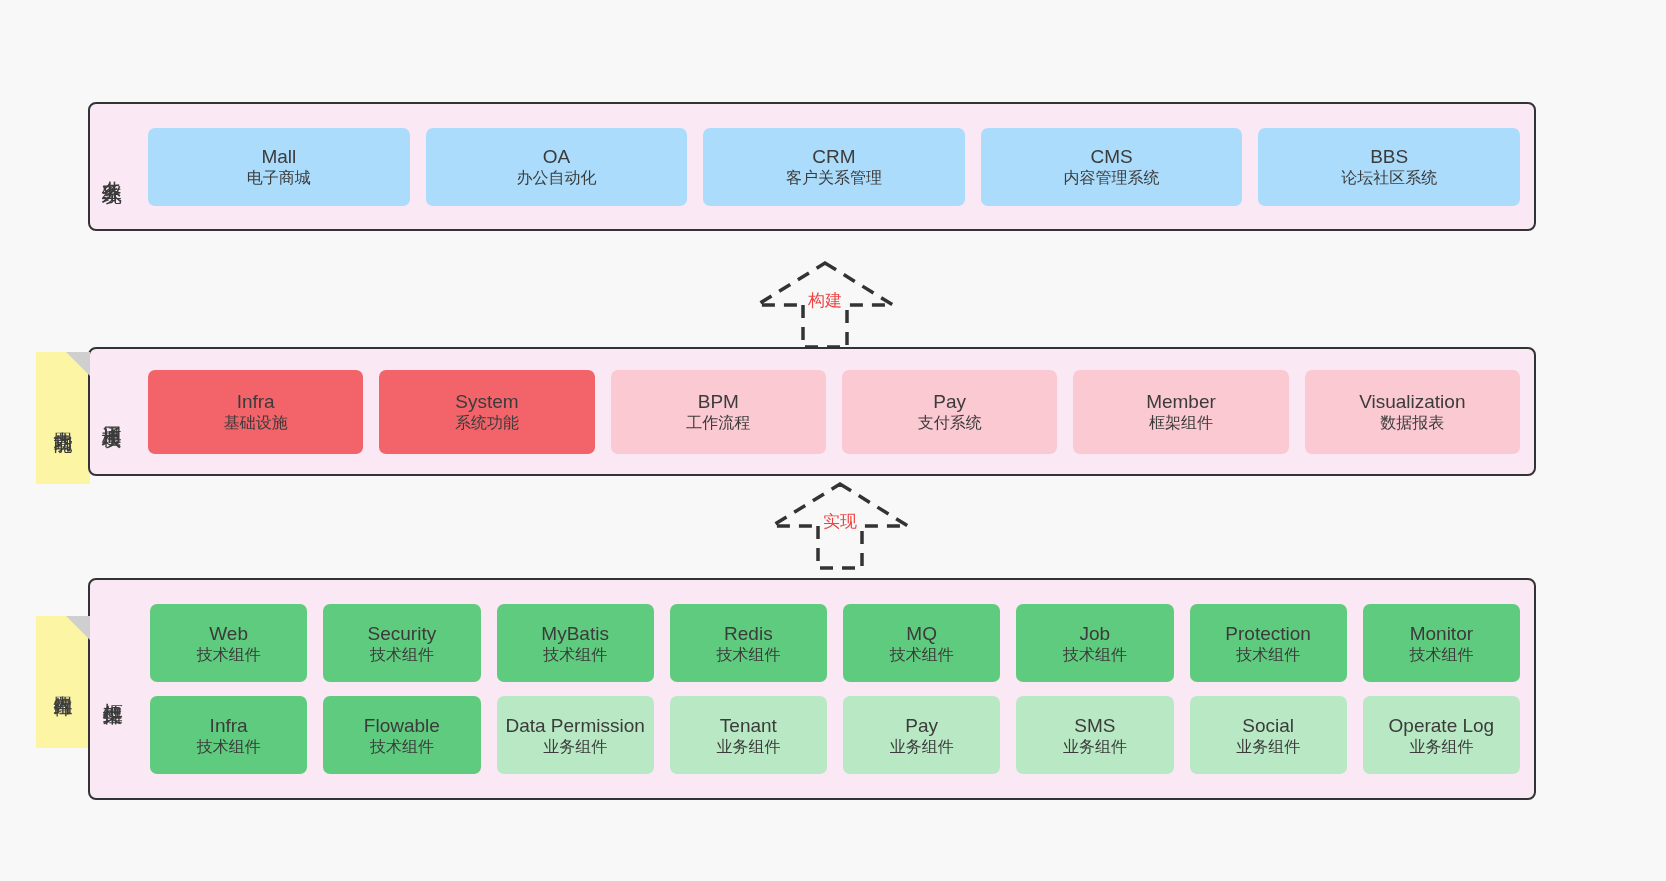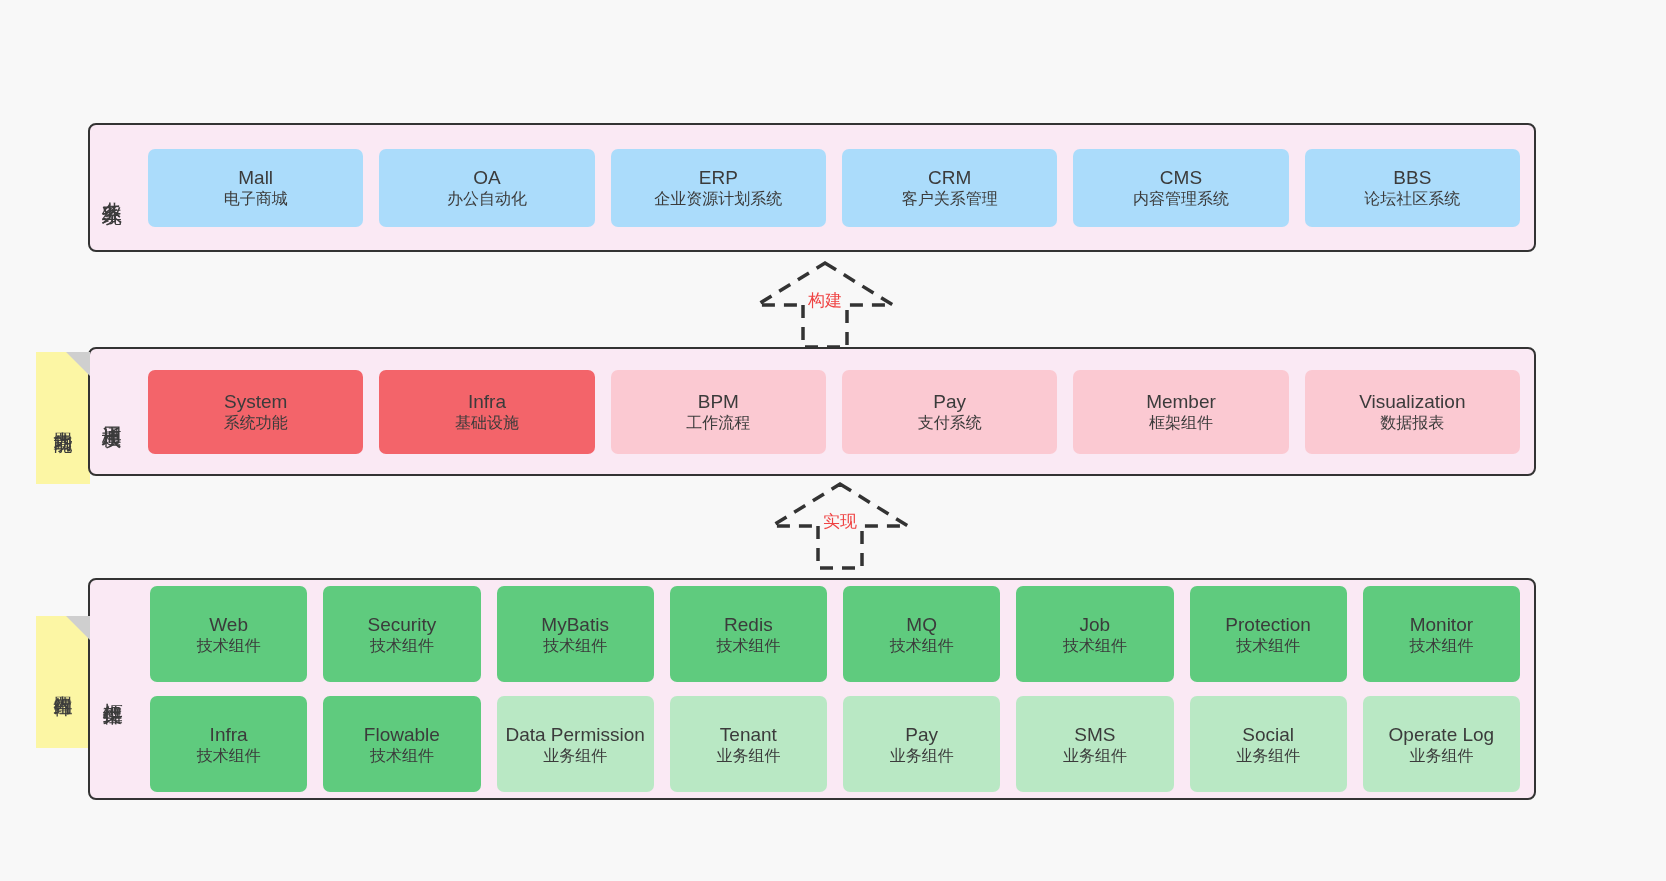--- a/index.html
+++ b/index.html
@@ -74,35 +74,35 @@
     justify-content: center;
     text-align: center;
     padding: 6px 4px;
     line-height: 1.22;
     color: #3b3b3b;
   }
   .card .t1 { font-size: 19px; }
   .card .t2 { font-size: 16px; }
 
   
-  #layer-business { left: 88px; top: 123px; width: 1448px; height: 129px; }
+  #layer-business { left: 88px; top: 102px; width: 1448px; height: 129px; }
   #layer-business .layer-title { width: 44px; font-size: 20px; }
   #layer-business .card { background: #abdcfb; height: 78px; }
 
   
   #layer-modules { left: 88px; top: 347px; width: 1448px; height: 129px; }
   #layer-modules .layer-title { width: 44px; }
   #layer-modules .card { height: 84px; }
   .card.red   { background: #f3646a; }
   .card.pink  { background: #fbc9d2; }
 
   
   #layer-framework { left: 88px; top: 578px; width: 1448px; height: 222px; }
   #layer-framework .layer-title { width: 46px; }
-  #layer-framework .card { height: 96px; }
+  #layer-framework .card { height: 78px; }
   .card.green  { background: #5fcb7e; }
   .card.lgreen { background: #b9e8c4; }
 
   
   .note {
     position: absolute;
     width: 54px;
     background: #fcf6a4;
     display: flex;
     align-items: center;
@@ -169,24 +169,20 @@
 
         <div class="card">
           <span class="t1">Mall</span>
           <span class="t2">电子商城</span>
         </div>
         <div class="card">
           <span class="t1">OA</span>
           <span class="t2">办公自动化</span>
         </div>
         <div class="card">
-          <span class="t1">ERP</span>
-          <span class="t2">企业资源计划系统</span>
-        </div>
-        <div class="card">
           <span class="t1">CRM</span>
           <span class="t2">客户关系管理</span>
         </div>
         <div class="card">
           <span class="t1">CMS</span>
           <span class="t2">内容管理系统</span>
         </div>
         <div class="card">
           <span class="t1">BBS</span>
           <span class="t2">论坛社区系统</span>
@@ -208,26 +204,26 @@
     <span class="note-fold"></span>
     <span>内置功能</span>
   </div>
 
   <div class="layer" id="layer-modules">
     <div class="layer-title">通用模块</div>
     <div class="layer-body">
       <div class="row">
 
         <div class="card red">
+          <span class="t1">Infra</span>
+          <span class="t2">基础设施</span>
+        </div>
+        <div class="card red">
           <span class="t1">System</span>
           <span class="t2">系统功能</span>
-        </div>
-        <div class="card red">
-          <span class="t1">Infra</span>
-          <span class="t2">基础设施</span>
         </div>
         <div class="card pink">
           <span class="t1">BPM</span>
           <span class="t2">工作流程</span>
         </div>
         <div class="card pink">
           <span class="t1">Pay</span>
           <span class="t2">支付系统</span>
         </div>
         <div class="card pink">

